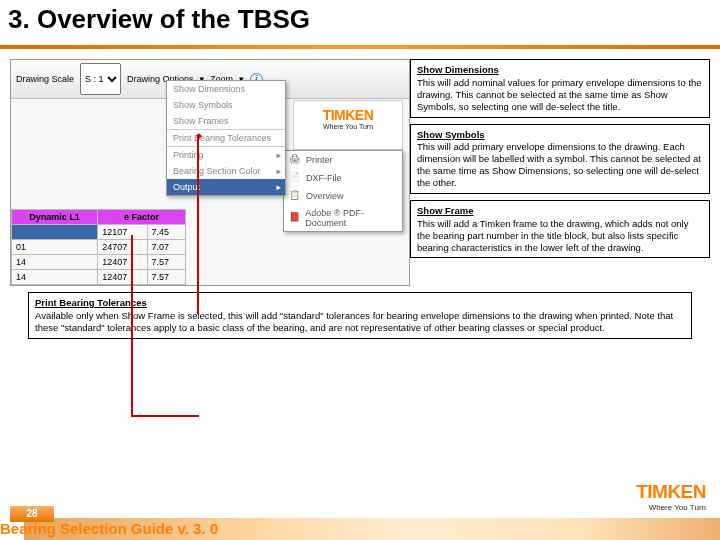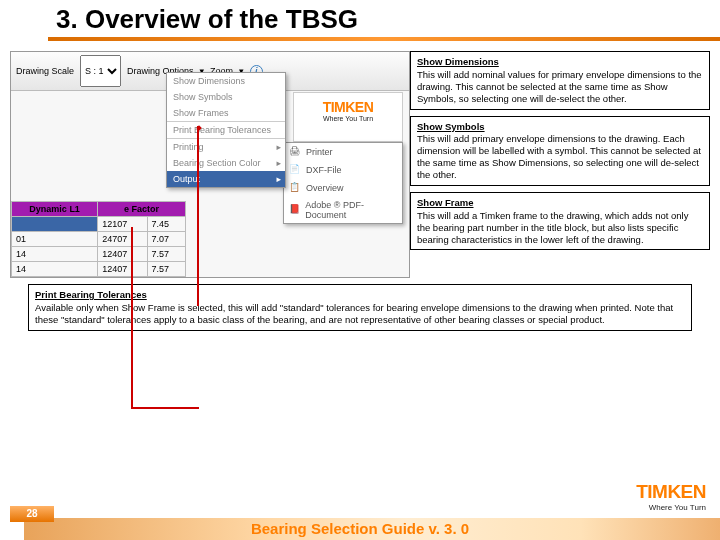--- a/index.html
+++ b/index.html
@@ -1,17 +1,17 @@
 <!DOCTYPE html>
 <html><head>
 <meta charset="utf-8">
 <style>
   * { box-sizing: border-box; margin: 0; padding: 0; }
   body { width: 720px; height: 540px; font-family: Arial, sans-serif; background: #fff; position: relative; overflow: hidden; }
-  .slide-title { font-size: 26px; font-weight: bold; color: #000; padding: 4px 8px 2px; border-bottom: 4px solid; border-image: linear-gradient(90deg, #d96b00, #ff9933, #d96b00) 1; margin-left: 48px; }
+  .slide-title { font-size: 26px; font-weight: bold; color: #000; padding: 4px 8px 10px; border-bottom: 4px solid; border-image: linear-gradient(90deg, #d96b00, #ff9933, #d96b00) 1; }
   .content { display: flex; padding: 10px 10px 4px 10px; gap: 0; }
   .left-col { flex: 0 0 400px; }
   .right-col { flex: 1; display: flex; flex-direction: column; gap: 6px; }
   .callout { border: 1px solid #000; padding: 4px 6px; font-size: 9.5px; line-height: 1.25; }
   .callout b { display: block; text-decoration: underline; margin-bottom: 1px; }
   .callout.full-width { margin: 2px 28px 4px 28px; }
   .app-mock { border: 1px solid #999; background: #f7f7f7; font-size: 9px; position: relative; }
   .toolbar { background: linear-gradient(#fdfdfd,#e6e6e6); border-bottom: 1px solid #bbb; padding: 3px 5px; display: flex; align-items: center; gap: 6px; }
   .toolbar select { font-size: 9px; height: 32px; }
   .infoicon { width: 13px; height: 13px; border-radius: 50%; border: 1px solid #3a7fbf; color: #3a7fbf; font-size: 9px; text-align: center; line-height: 11px; font-style: italic; font-weight: bold; }
@@ -20,27 +20,27 @@
   .dd-item.sub::after { content: "▸"; position: absolute; right: 4px; }
   .dd-item.sel { background: #3a66a6; color: #fff; }
   .sub-panel { position: absolute; top: 90px; left: 272px; width: 120px; background: #fff; border: 1px solid #999; box-shadow: 2px 2px 4px rgba(0,0,0,0.3); z-index: 4; }
   .sub-item { display: flex; align-items: center; gap: 5px; padding: 3px 5px; font-size: 9px; color: #555; }
   .ico { width: 12px; height: 12px; display: inline-block; }
   .timken-drawing { position: absolute; top: 40px; left: 282px; width: 110px; height: 50px; background: #fff; border: 1px solid #ccc; text-align: center; padding-top: 6px; z-index: 2; }
   .timken-word { color: #ff7f00; font-weight: 900; font-size: 14px; letter-spacing: -0.5px; }
   .timken-tag { font-size: 7px; font-weight: normal; color: #222; }
   .data-table { margin-top: 110px; width: 175px; border: 1px solid #999; border-collapse: collapse; font-size: 9px; }
   .data-table th, .data-table td { border: 1px solid #bbb; padding: 2px 4px; }
-  .data-table th { background: #a21caf; }
+  .data-table th { background: #d946ef; }
   .data-table tr.hl td:first-child { background: #3a66a6; color: #fff; }
   .arrow { position: absolute; background: #c00; z-index: 8; }
   .footer { position: absolute; bottom: 0; left: 0; right: 0; height: 46px; display: flex; align-items: center; }
   .page-num-box { position: absolute; left: 10px; bottom: 18px; width: 44px; height: 16px; background: linear-gradient(#ffb266,#e67300); color: #fff; font-size: 10px; font-weight: bold; text-align: center; line-height: 16px; }
   .footer-band { position: absolute; bottom: 0; left: 24px; right: 0; height: 22px; background: linear-gradient(90deg, #e8a35a 0%, #ffd8a6 35%, #ffedd1 55%, #ffe2b8 80%, #efb070 100%); }
-  .footer-title { position: absolute; bottom: 3px; left: 0; right: 0; text-align: center; color: #ff7f00; font-weight: bold; font-size: 15px; }
+  .footer-title { position: absolute; bottom: 3px; left: 0; right: 0; text-align: left; color: #ff7f00; font-weight: bold; font-size: 15px; }
   .footer-logo { position: absolute; right: 14px; bottom: 28px; text-align: right; }
   .footer-logo .timken-word { font-size: 19px; }
   .footer-logo .timken-tag { font-size: 8px; }
 </style>
 </head>
 <body>
 
 <div class="slide-title">3. Overview of the TBSG</div>
 
 <div class="content">
@@ -125,21 +125,21 @@
       <div class="arrow" style="left:186px; top:74px; width:4px; height:4px; transform: rotate(45deg);"></div>
 
       <div class="arrow" style="left:120px; top:175px; width:2px; height:180px;"></div>
       <div class="arrow" style="left:120px; top:355px; width:68px; height:2px;"></div>
     </div>
   </div>
 
   <div class="right-col">
     <div class="callout">
       <b>Show Dimensions</b>
-      <span>This will add nominal values for primary envelope dimensions to the drawing. This cannot be selected at the same time as Show Symbols, so selecting one will de-select the other.</span>
+      <span>This will add nominal values for primary envelope dimensions to the drawing. This cannot be selected at the same time as Show Symbols, so selecting one will de-select the title.</span>
     </div>
     <div class="callout">
       <b>Show Symbols</b>
       <span>This will add primary envelope dimensions to the drawing. Each dimension will be labelled with a symbol. This cannot be selected at the same time as Show Dimensions, so selecting one will de-select the other.</span>
     </div>
     <div class="callout">
       <b>Show Frame</b>
       <span>This will add a Timken frame to the drawing, which adds not only the bearing part number in the title block, but also lists specific bearing characteristics in the lower left of the drawing.</span>
     </div>
   </div>

